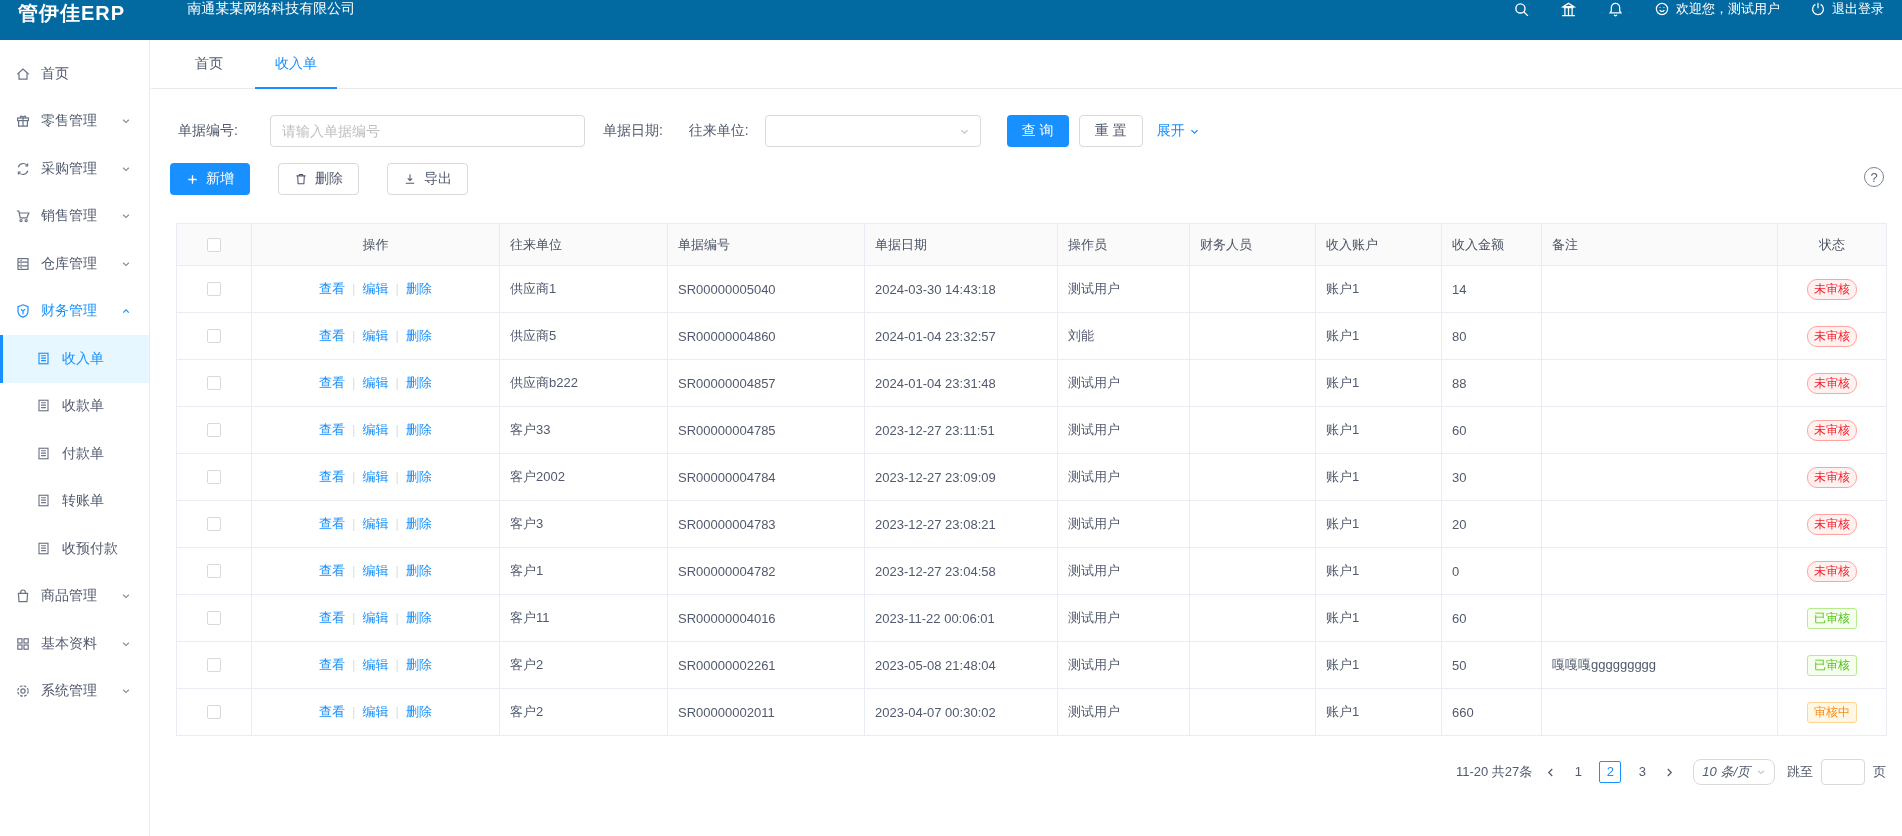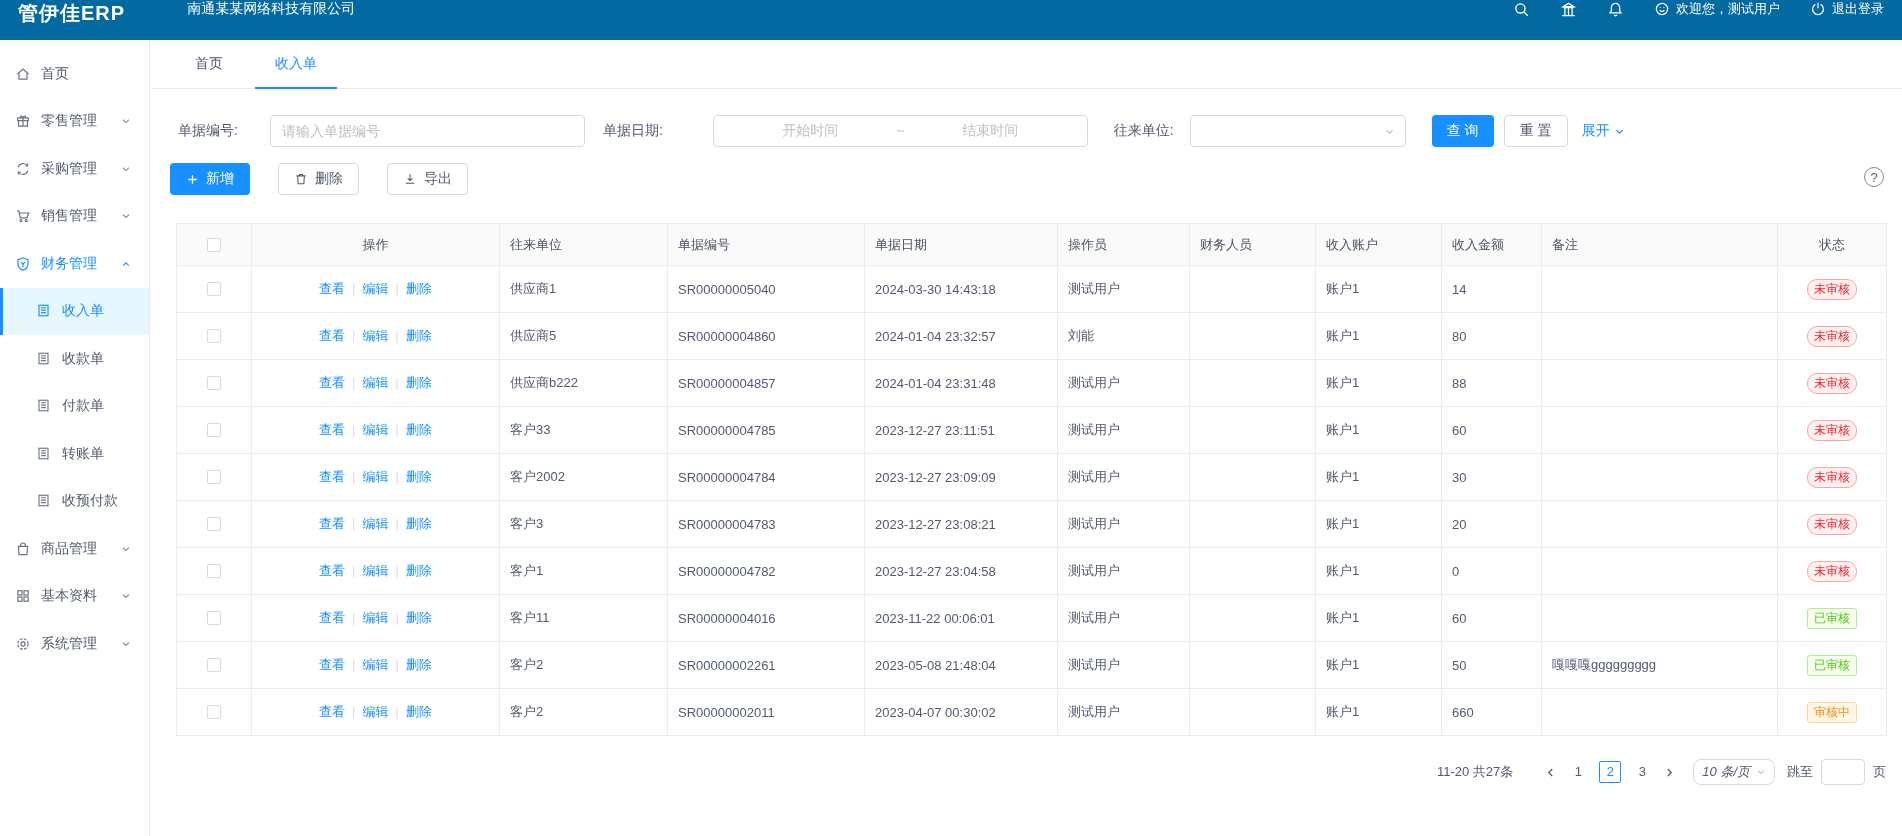--- a/index.html
+++ b/index.html
@@ -78,21 +78,21 @@
   .checkbox { width:14px; height:14px; border:1px solid #d9d9d9; border-radius:2px; background:#fff; margin:0 auto; cursor:pointer; }
   td.ops a { color:#1890ff; text-decoration:none; cursor:pointer; }
   td.ops .sep { color:#dcdee2; margin:0 7px; }
   .badge { display:inline-block; font-size:12px; line-height:19px; padding:0 6px; border-radius:3px; border:1px solid; }
   .badge-danger  { color:#f5222d; background:#fff1f0; border-color:#ffa39e;border-radius:10px; }
   .badge-success { color:#52c41a; background:#f6ffed; border-color:#b7eb8f; }
   .badge-warning { color:#fa8c16; background:#fff7e6; border-color:#ffd591; }
 
   
   .pagination { margin:23px 16px 0 0; display:flex; justify-content:flex-end; align-items:center; font-size:13px; color:#515a6e; }
-  .pg-total { margin-right:26px; }
+  .pg-total { margin-right:7px; }
   .pg-arrow { margin:0 6px; display:flex; align-items:center; color:#515a6e; cursor:pointer; }
   .pg-page { min-width:22px; height:22px; line-height:22px; text-align:center; margin:0 5px; cursor:pointer; border-radius:2px; }
   .pg-page.current { border:1px solid #1890ff; color:#1890ff; line-height:20px; }
   .pg-size { height:26px; border:1px solid #d9d9d9; border-radius:8px; margin:0 12px; padding:0 8px;
     display:flex; align-items:center; gap:6px; cursor:pointer; color:#515a6e;font-style:italic; }
   .pg-jump-label { margin:0 8px 0 0; }
   .pg-input { width:44px; height:26px; border:1px solid #d9d9d9; border-radius:4px; margin-right:8px; outline:none; text-align:center; font-family:inherit; }
 </style>
 </head>
 <body>
@@ -188,20 +188,34 @@
           <circle cx="11.2" cy="12.6" r="1.1"></circle>
         </svg>
       </span>
     <span class="mi-label">销售管理</span>
     <span class="chev">
         <svg width="10" height="10" viewBox="0 0 16 16" fill="none" stroke="currentColor" stroke-width="1.8">
           <path d="M3.5 6l4.5 4.5L12.5 6"></path>
         </svg>
       </span>
   </div>
+  <div class="menu-item">
+    <span class="mi-icon">
+        <svg width="16" height="16" viewBox="0 0 16 16" fill="none" stroke="currentColor" stroke-width="1.2">
+          <rect x="3" y="2.6" width="10" height="10.8"></rect>
+          <path d="M3 6.2h10M3 9.8h10M5.4 4.4h1.4M5.4 8h1.4M5.4 11.6h1.4"></path>
+        </svg>
+      </span>
+    <span class="mi-label">仓库管理</span>
+    <span class="chev">
+        <svg width="10" height="10" viewBox="0 0 16 16" fill="none" stroke="currentColor" stroke-width="1.8">
+          <path d="M3.5 6l4.5 4.5L12.5 6"></path>
+        </svg>
+      </span>
+  </div>
   <div class="menu-item parent-active">
     <span class="mi-icon">
         <svg width="16" height="16" viewBox="0 0 16 16" fill="none" stroke="currentColor" stroke-width="1.2">
           <path d="M8 1.8l5 1.9v4.2c0 3.3-2.1 5.3-5 6.2-2.9-.9-5-2.9-5-6.2V3.7z"></path>
           <path d="M6 6.2l2 2 2-2M8 8.2v3"></path>
         </svg>
       </span>
     <span class="mi-label">财务管理</span>
     <span class="chev">
         <svg width="10" height="10" viewBox="0 0 16 16" fill="none" stroke="currentColor" stroke-width="1.8">
@@ -308,25 +322,20 @@
       </div>
     <div class="tab active">
         <span>收入单</span>
       </div>
   </div>
 
   <div class="filter-row">
     <span class="f-label">单据编号:</span>
     <input class="txt-input bill-no-input" placeholder="请输入单据编号" style="">
     <span class="f-label date-label">单据日期:</span>
-    <div class="date-box">
-      <span class="ph">开始时间</span>
-      <span class="tilde">~</span>
-      <span class="ph">结束时间</span>
-    </div>
     <span class="f-label partner-label">往来单位:</span>
     <div class="select-box">
       <span>
           <svg width="11" height="11" viewBox="0 0 16 16" fill="none" stroke="#c0c4cc" stroke-width="1.8">
             <path d="M3.5 6l4.5 4.5L12.5 6"></path>
           </svg>
         </span>
     </div>
     <button class="btn btn-primary search-btn">查 询</button>
     <button class="btn btn-default reset-btn">重 置</button>

